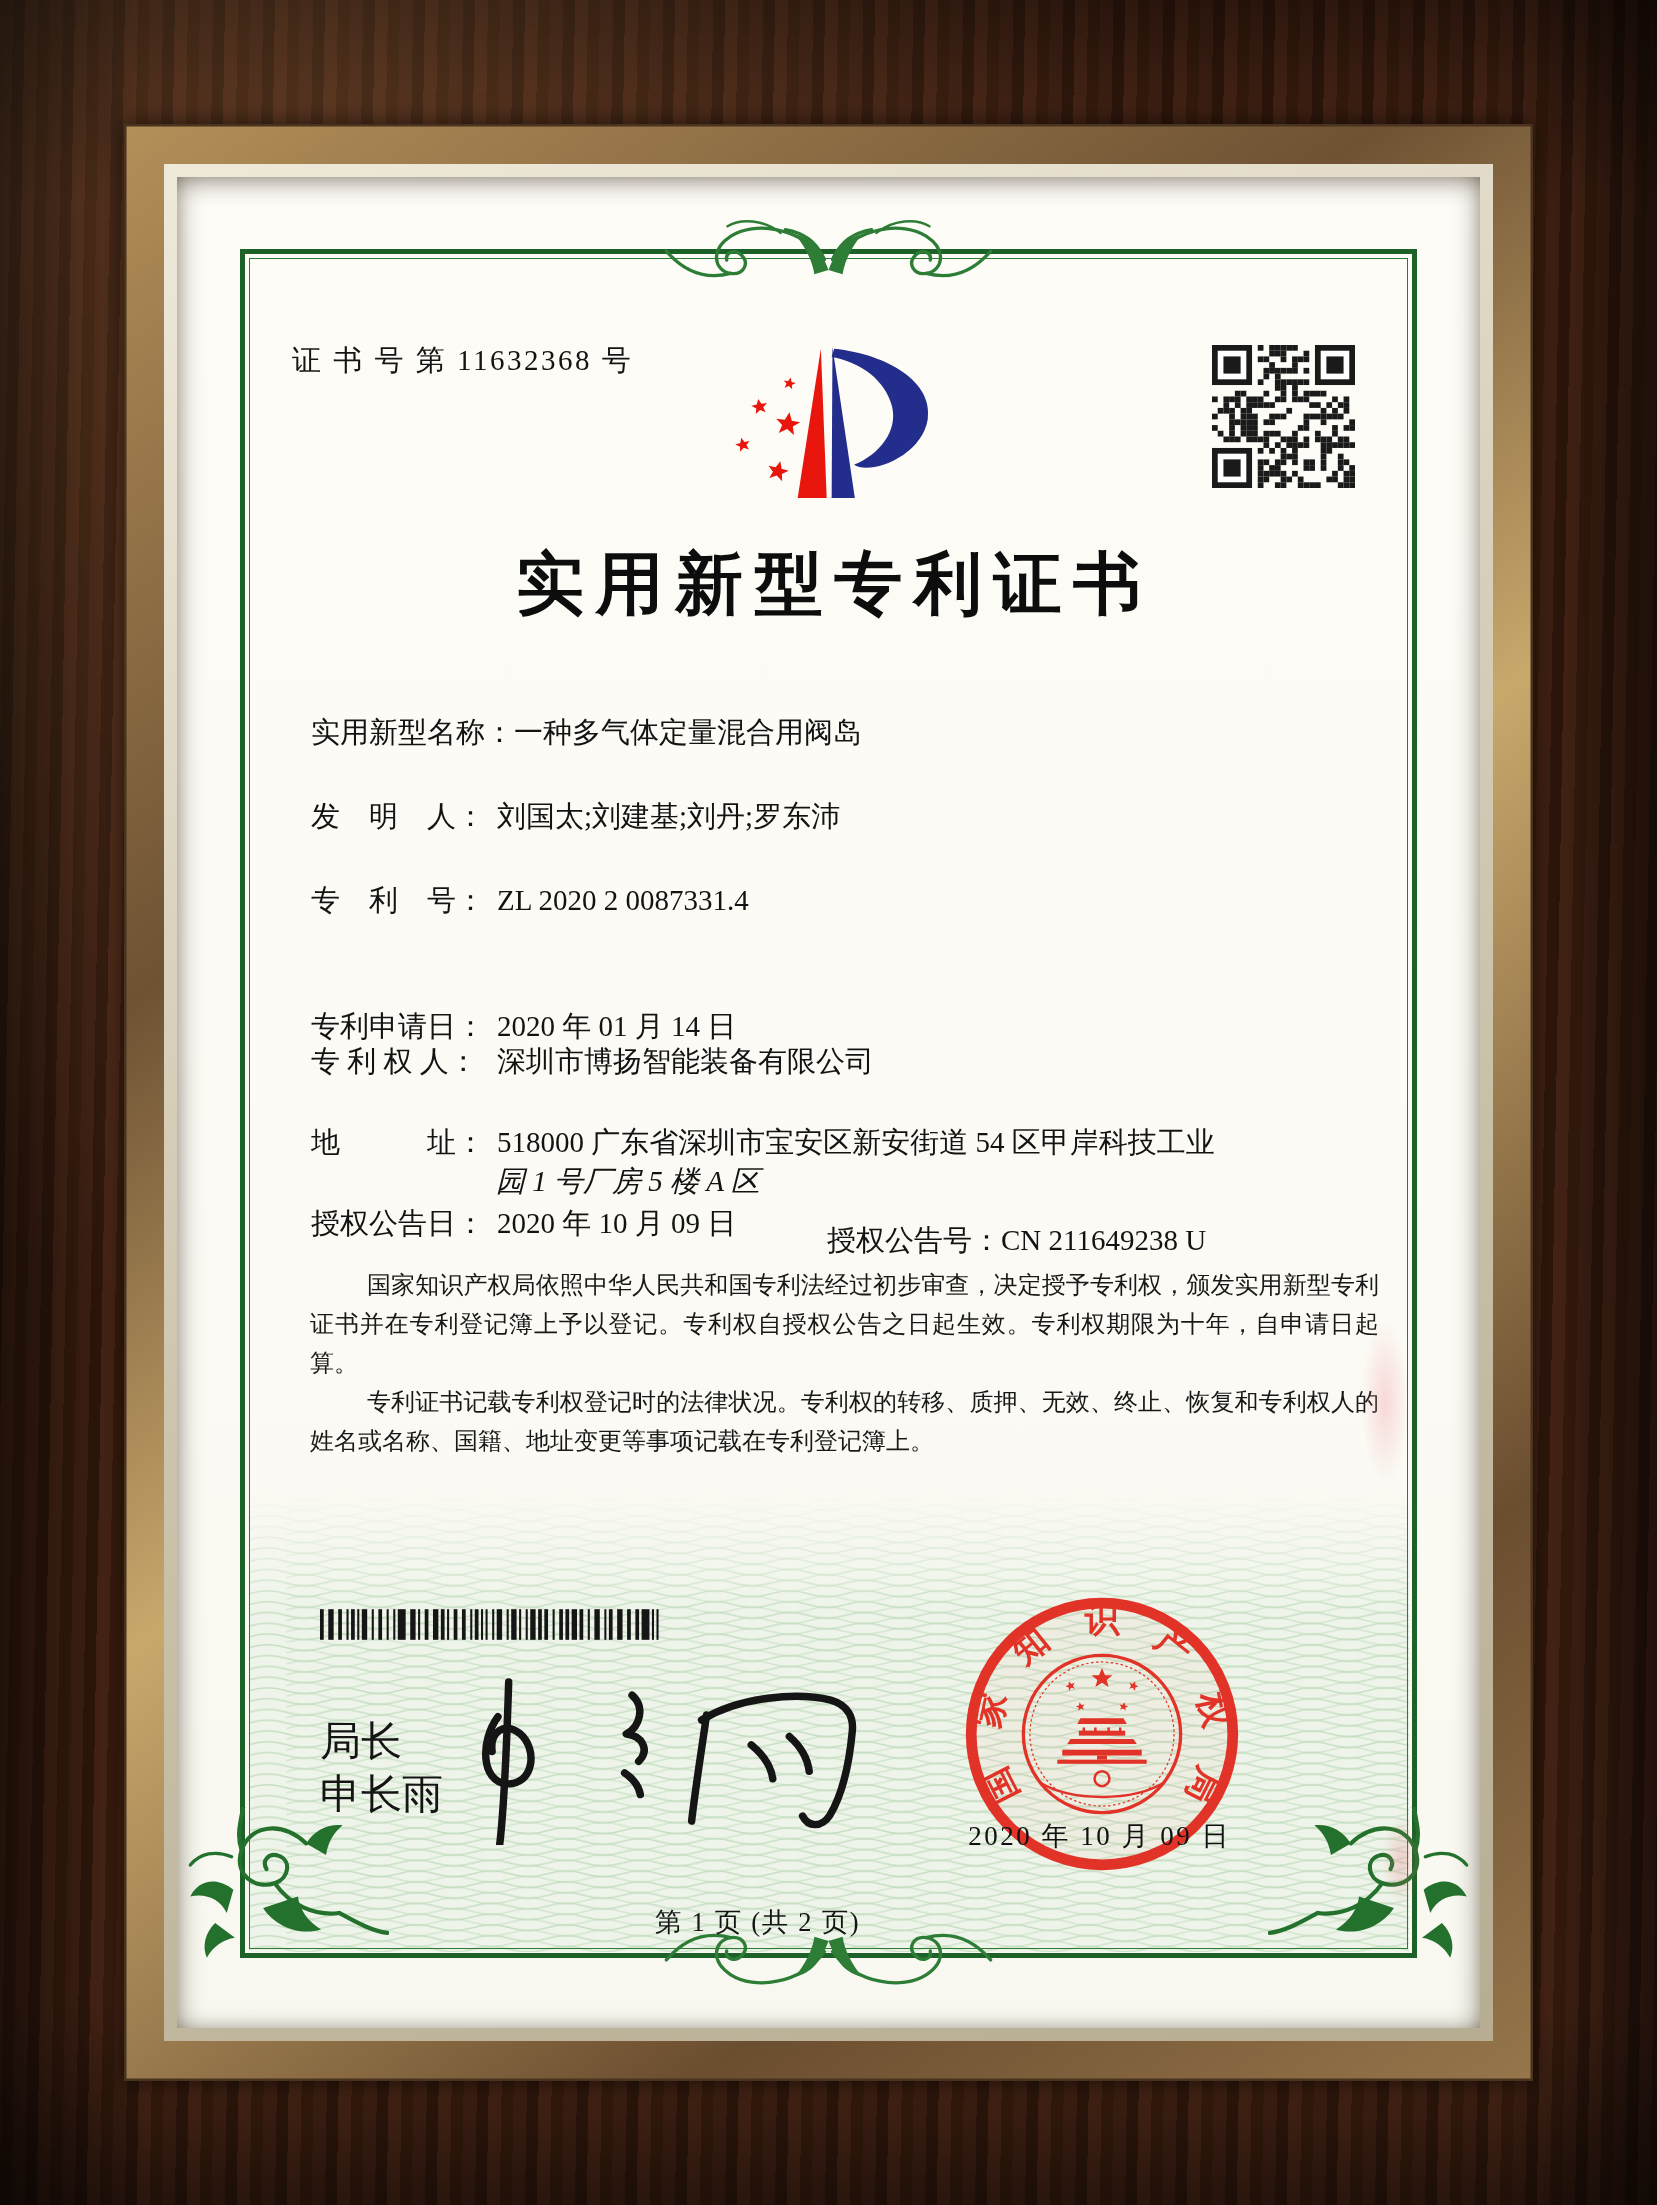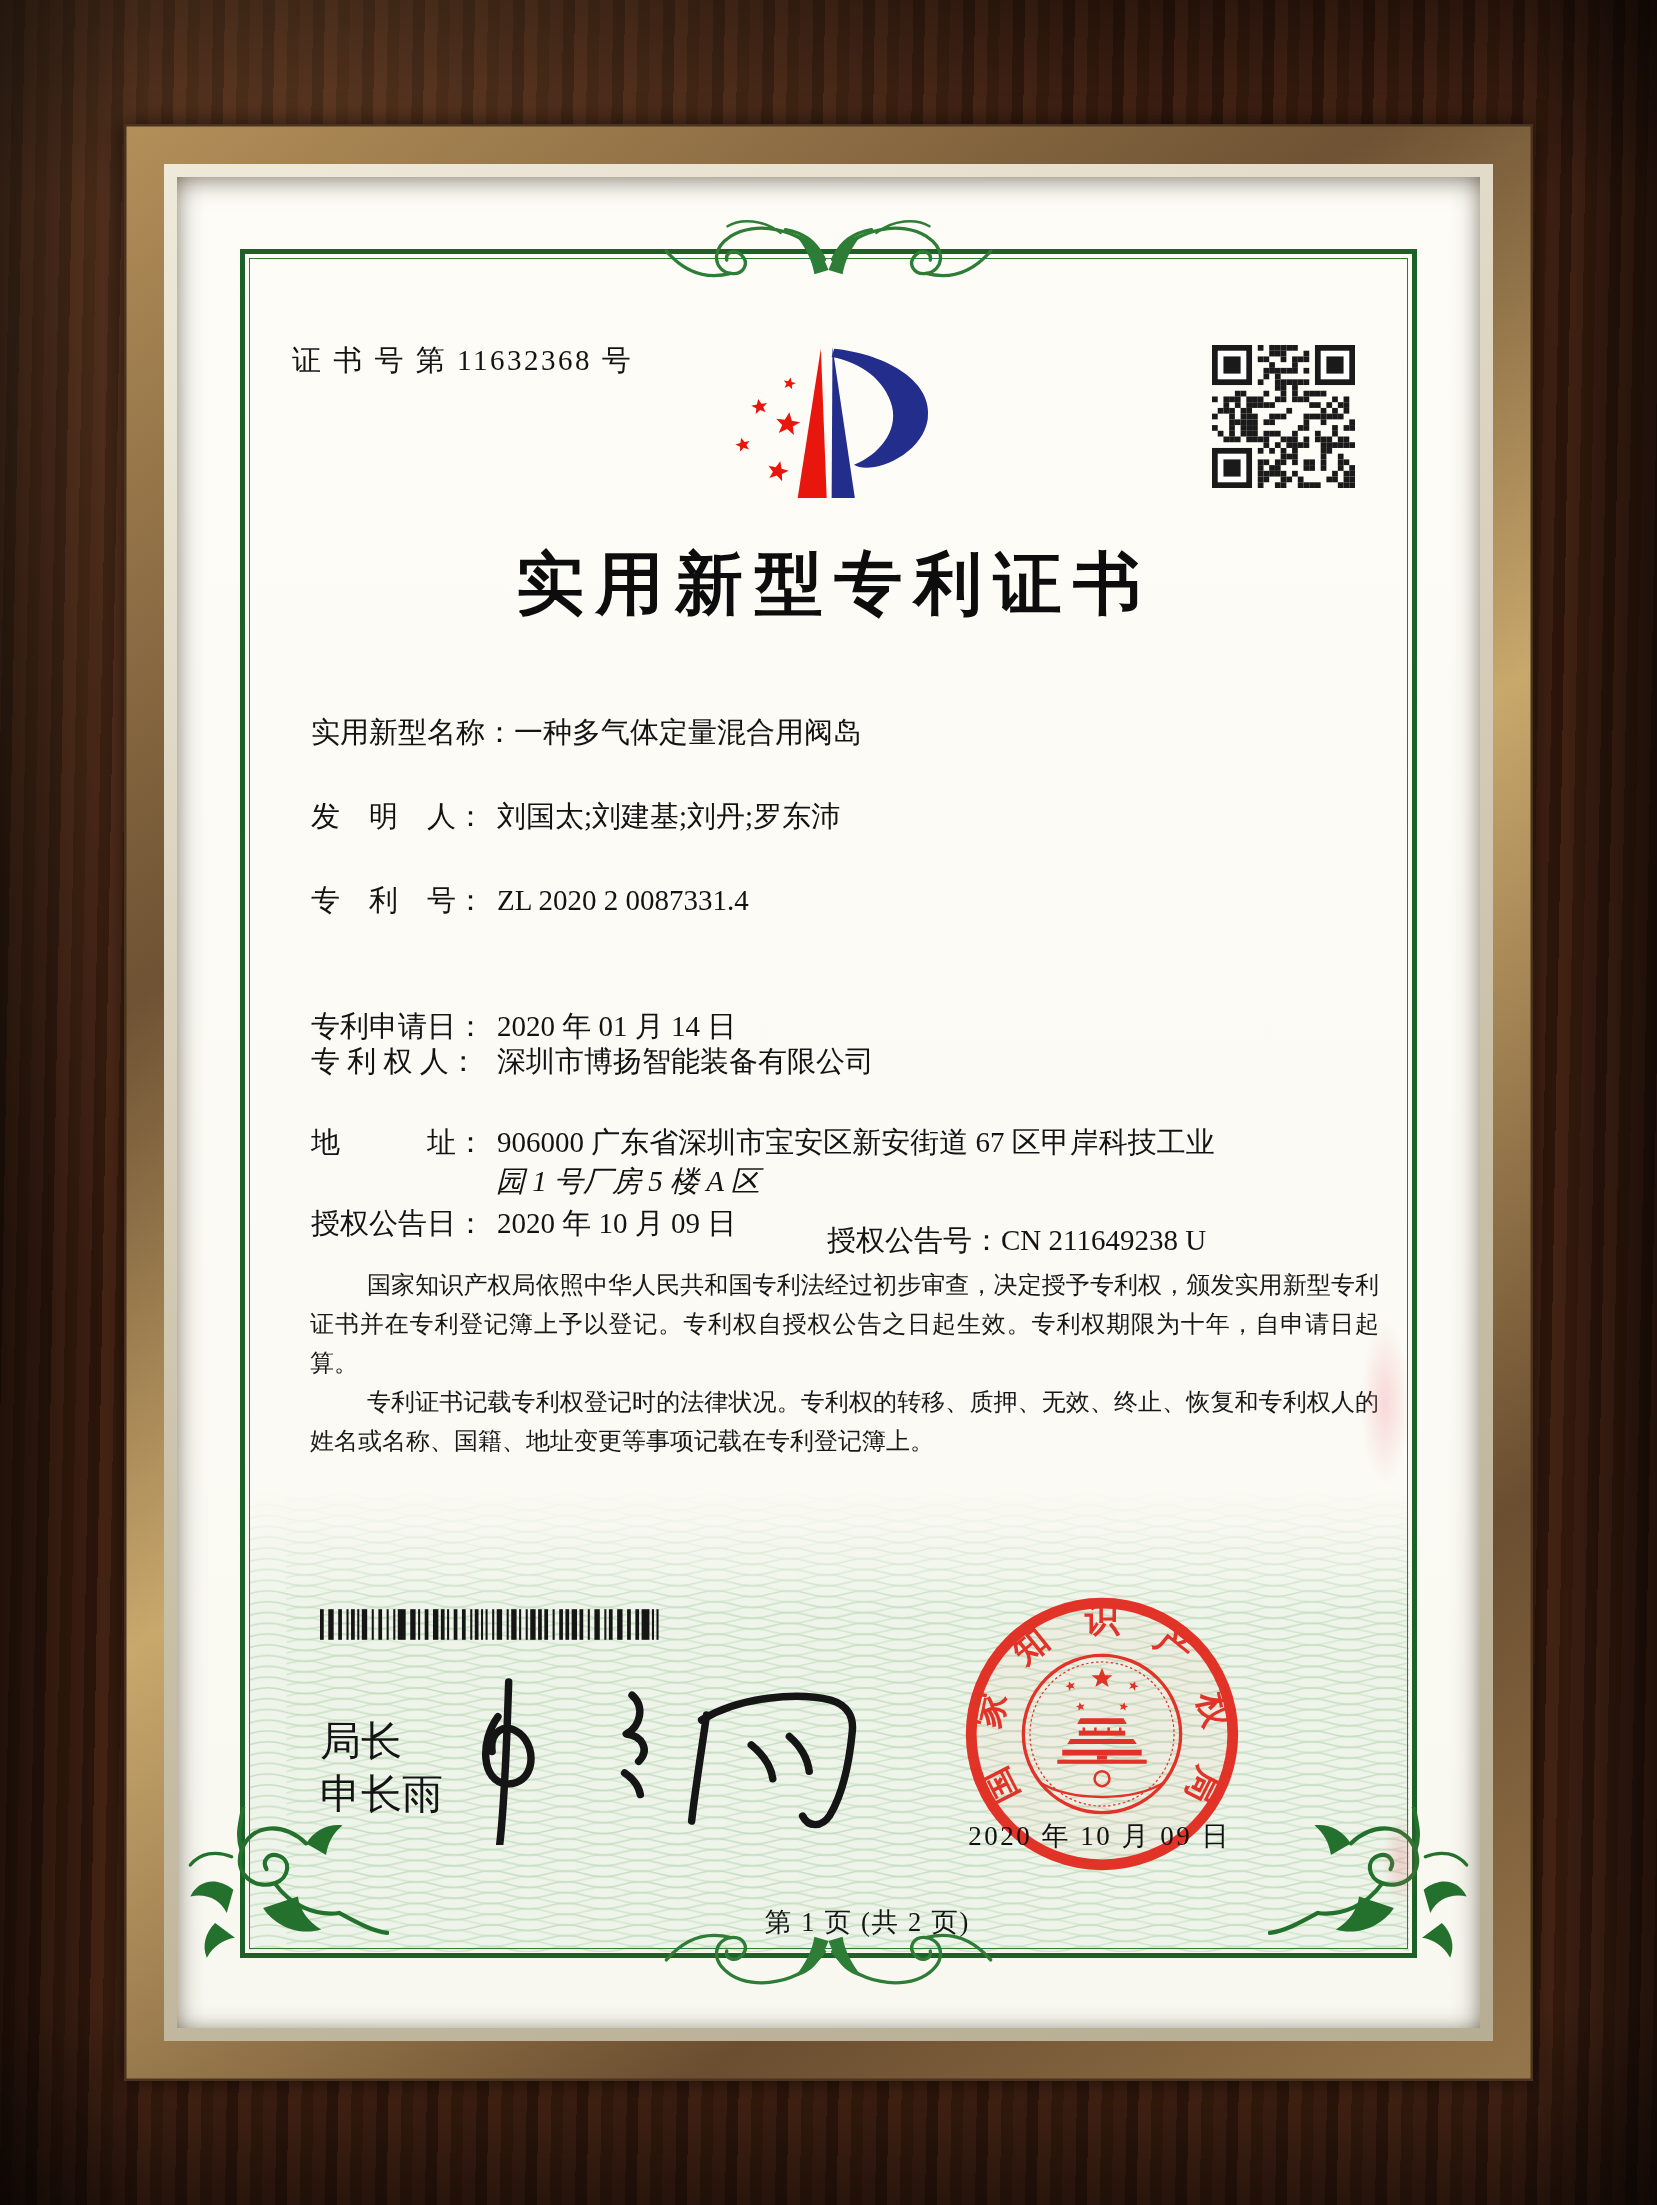--- a/index.html
+++ b/index.html
@@ -44,21 +44,21 @@
     color:#0d0d0d;z-index:6;}
   .row{position:absolute;left:311px;white-space:nowrap;color:#131313;
     font-size:29px;line-height:36px;z-index:6;}
   .row .lbl{display:inline-block;min-width:186px;}
   .addr2{position:absolute;left:496px;font-size:29px;color:#131313;z-index:6;white-space:nowrap;font-style:italic;}
   .g2{position:absolute;left:516px;top:17px;white-space:nowrap;}
   .paras{position:absolute;left:310px;top:1266px;width:1069px;z-index:6;
     font-size:24px;line-height:39px;color:#181818;text-align:justify;}
   .paras p{margin:0;text-indent:57px;}
   .director,.director-name{position:absolute;left:320px;font-size:41px;color:#141414;z-index:6;}
-  .footer{position:absolute;left:655px;top:1904px;width:315px;text-align:right;
+  .footer{position:absolute;left:655px;top:1904px;width:315px;text-align:left;
     font-size:26.5px;color:#141414;z-index:6;letter-spacing:1.7px;}
   .seal-date{position:absolute;left:963px;top:1818px;width:273px;text-align:center;
     font-size:27px;letter-spacing:2.5px;color:#101010;z-index:8;}
 
   .sig{position:absolute;left:448px;top:1667px;z-index:6;}
   .seal{position:absolute;left:953px;top:1585px;z-index:7;opacity:.93;}
   .qr{position:absolute;left:1212px;top:345px;z-index:6;}
   .barcode{position:absolute;left:320px;top:1609px;z-index:6;}
   .logo{position:absolute;left:709px;top:338px;z-index:6;}
 
@@ -413,21 +413,21 @@
   <div class="row" style="top:882px">
     <span class="lbl">专　利　号：</span><span class="val">ZL 2020 2 0087331.4</span>
   </div>
   <div class="row" style="top:1008px">
     <span class="lbl">专利申请日：</span><span class="val">2020 年 01 月 14 日</span>
   </div>
   <div class="row" style="top:1043px">
     <span class="lbl">专 利 权 人：</span><span class="val">深圳市博扬智能装备有限公司</span>
   </div>
   <div class="row" style="top:1124px">
-    <span class="lbl">地　　　址：</span><span class="val">906000 广东省深圳市宝安区新安街道 67 区甲岸科技工业</span>
+    <span class="lbl">地　　　址：</span><span class="val">518000 广东省深圳市宝安区新安街道 54 区甲岸科技工业</span>
   </div>
   <div class="addr2" style="top:1162px">园 1 号厂房 5 楼 A 区</div>
 
   <div class="row" style="top:1205px">
     <span class="lbl">授权公告日：</span><span class="val">2020 年 10 月 09 日</span>
     <span class="g2">
       <span>授权公告号：</span><span>CN 211649238 U</span>
     </span>
   </div>
 

